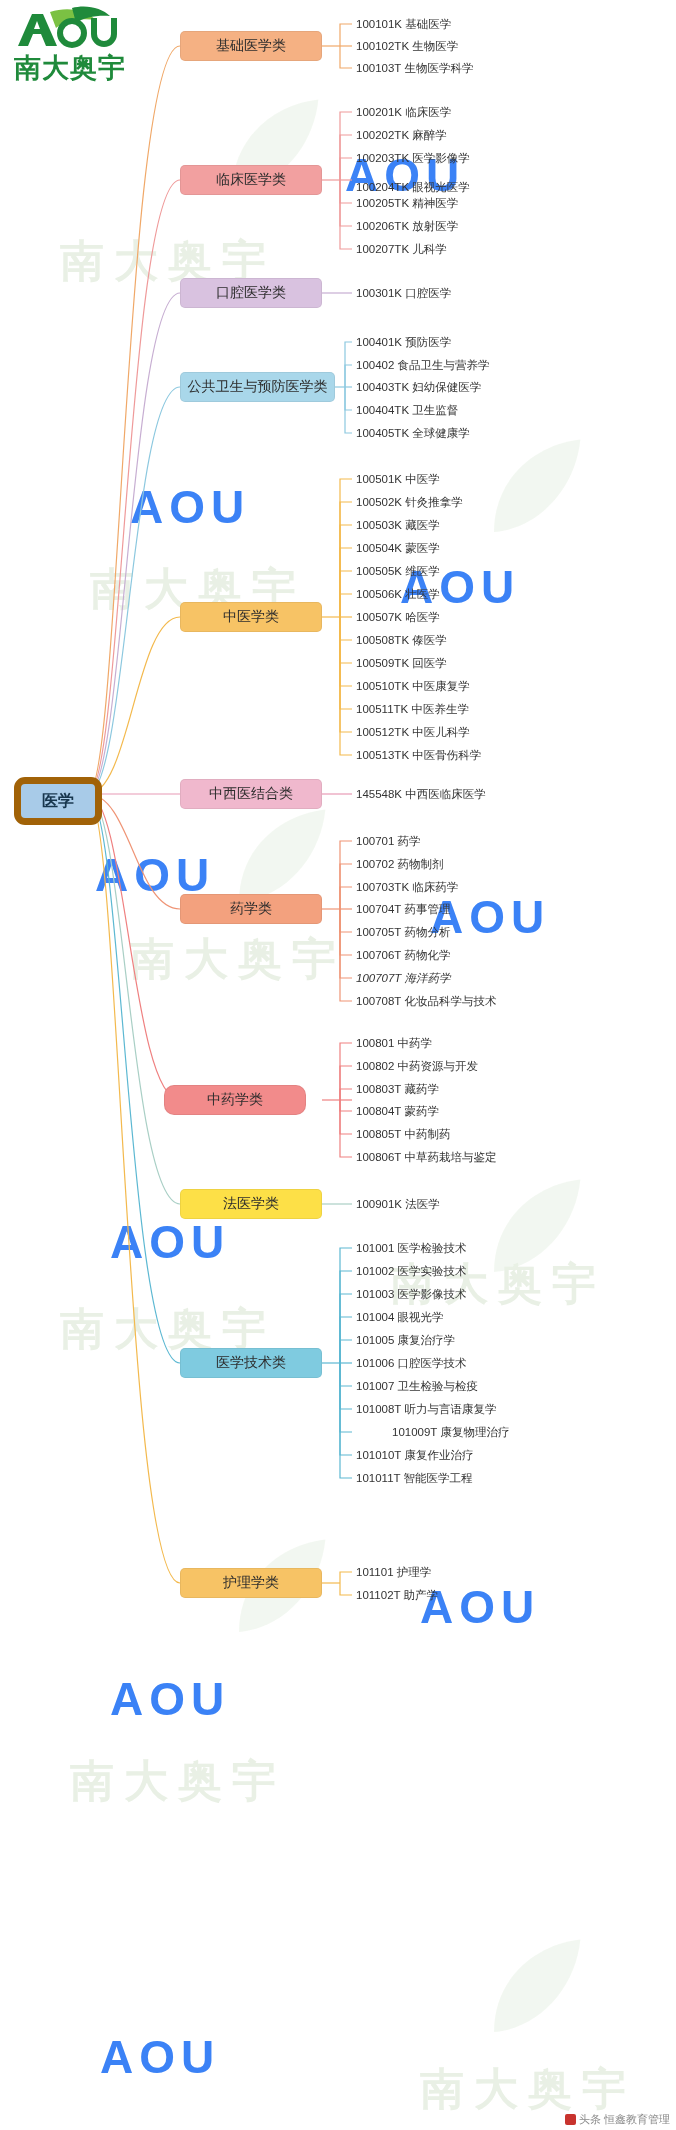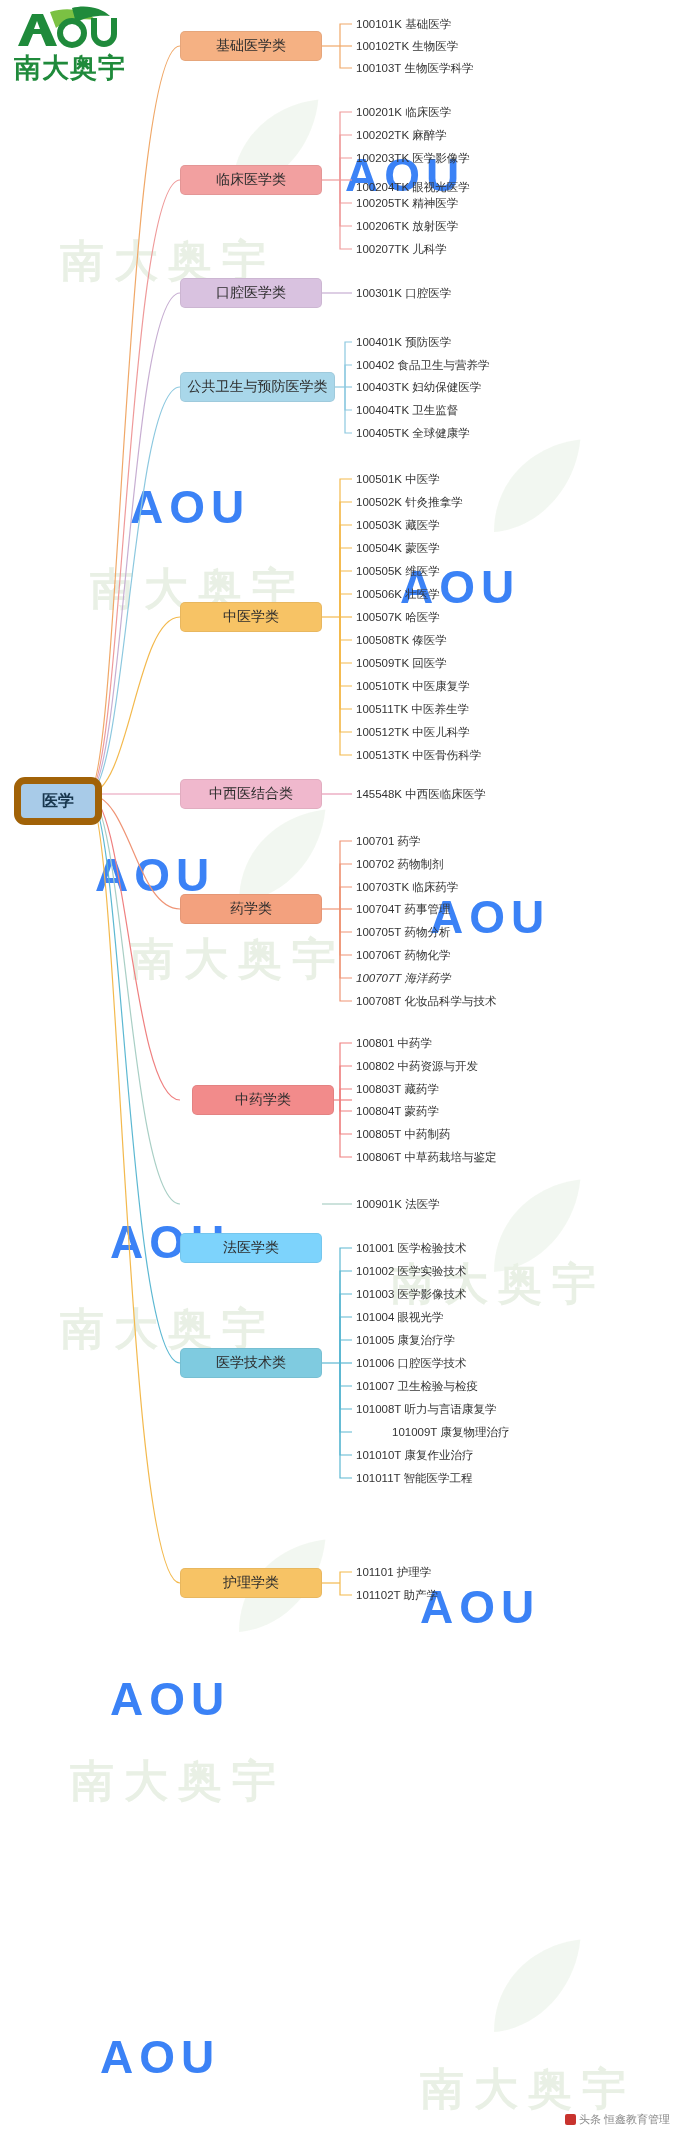--- a/index.html
+++ b/index.html
@@ -239,22 +239,22 @@
 
   <div class="rootnode">医学</div>
 
   <div class="cat" style="left: 180px; top: 31px; background: rgb(245, 177, 131);">基础医学类</div>
   <div class="cat" style="left: 180px; top: 165px; background: rgb(242, 160, 160);">临床医学类</div>
   <div class="cat" style="left: 180px; top: 278px; background: rgb(217, 194, 224);">口腔医学类</div>
   <div class="cat" style="left: 180px; top: 372px; width: 155px; background: rgb(169, 215, 234);">公共卫生与预防医学类</div>
   <div class="cat" style="left: 180px; top: 602px; background: rgb(247, 195, 101);">中医学类</div>
   <div class="cat" style="left: 180px; top: 779px; background: rgb(240, 184, 205);">中西医结合类</div>
   <div class="cat" style="left: 180px; top: 894px; background: rgb(243, 161, 126);">药学类</div>
-  <div class="cat" style="left: 192px; top: 1085px; background: rgb(242, 139, 139);">中药学类</div>
-  <div class="cat" style="left: 180px; top: 1189px; background: #7dd3fc; margin-top: 44px;">法医学类</div>
+  <div class="cat" style="left: 164px; top: 1085px; background: rgb(242, 139, 139); border-radius: 10px;">中药学类</div>
+  <div class="cat" style="left: 180px; top: 1189px; background: #fde047;">法医学类</div>
   <div class="cat" style="left: 180px; top: 1348px; background: rgb(127, 203, 224);">医学技术类</div>
   <div class="cat" style="left: 180px; top: 1568px; background: rgb(247, 195, 101);">护理学类</div>
 
   <div class="leaf" style="left:356px;top:17px;">100101K 基础医学</div>
   <div class="leaf" style="left:356px;top:39px;">100102TK 生物医学</div>
   <div class="leaf" style="left:356px;top:61px;">100103T 生物医学科学</div>
 
   <div class="leaf" style="left:356px;top:105px;">100201K 临床医学</div>
   <div class="leaf" style="left:356px;top:128px;">100202TK 麻醉学</div>
   <div class="leaf" style="left:356px;top:151px;">100203TK 医学影像学</div>

